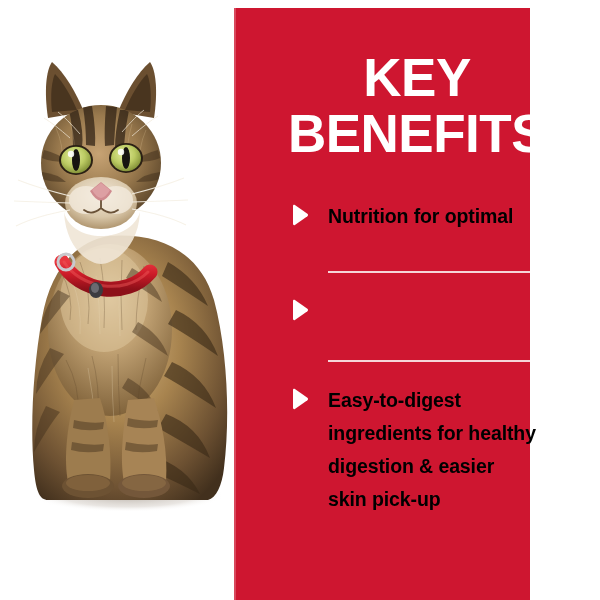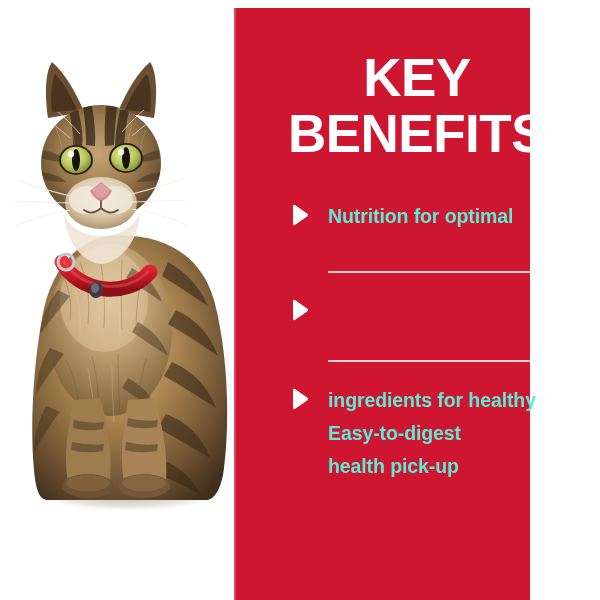--- a/index.html
+++ b/index.html
@@ -53,21 +53,21 @@
     align-items:flex-start;
   }
   .bullet-tri{
     flex:0 0 auto;
     width:24px;height:24px;
     margin-right:16px;
     margin-top:3px;
   }
   .benefit-text{
     flex:1 1 auto;
-    color:#5eead4;
+    color:#000000;
     font-weight:bold;
     font-size:19.5px;
     line-height:33px;
     letter-spacing:-0.1px;
   }
   .benefit-text .bl{display:block;white-space:nowrap;}
 
   .divider{
     height:2px;
     background:rgba(255,255,255,0.82);
@@ -327,22 +327,23 @@
       </div>
 
       <div class="b-gap-2"></div>
       <div class="divider"></div>
 
       <div class="benefit">
         <svg class="bullet-tri" viewBox="0 0 24 24" aria-hidden="true">
           <path d="M5 3.2 C5 2.1 6.0 1.5 6.9 2.1 L19.4 10.7 C20.2 11.3 20.2 12.7 19.4 13.3 L6.9 21.9 C6.0 22.5 5 21.9 5 20.8 Z" fill="#ffffff"></path>
         </svg>
         <div class="benefit-text">
+          <span class="bl">Easy-to-digest</span>
           <span class="bl">ingredients for healthy</span>
-          <span class="bl">Easy-to-digest</span>
-          <span class="bl">health pick-up</span>
+          <span class="bl">digestion &amp; easier</span>
+          <span class="bl">skin pick-up</span>
         </div>
       </div>
 
     </div>
   </div>
 
 </div>
 
 </body></html>

